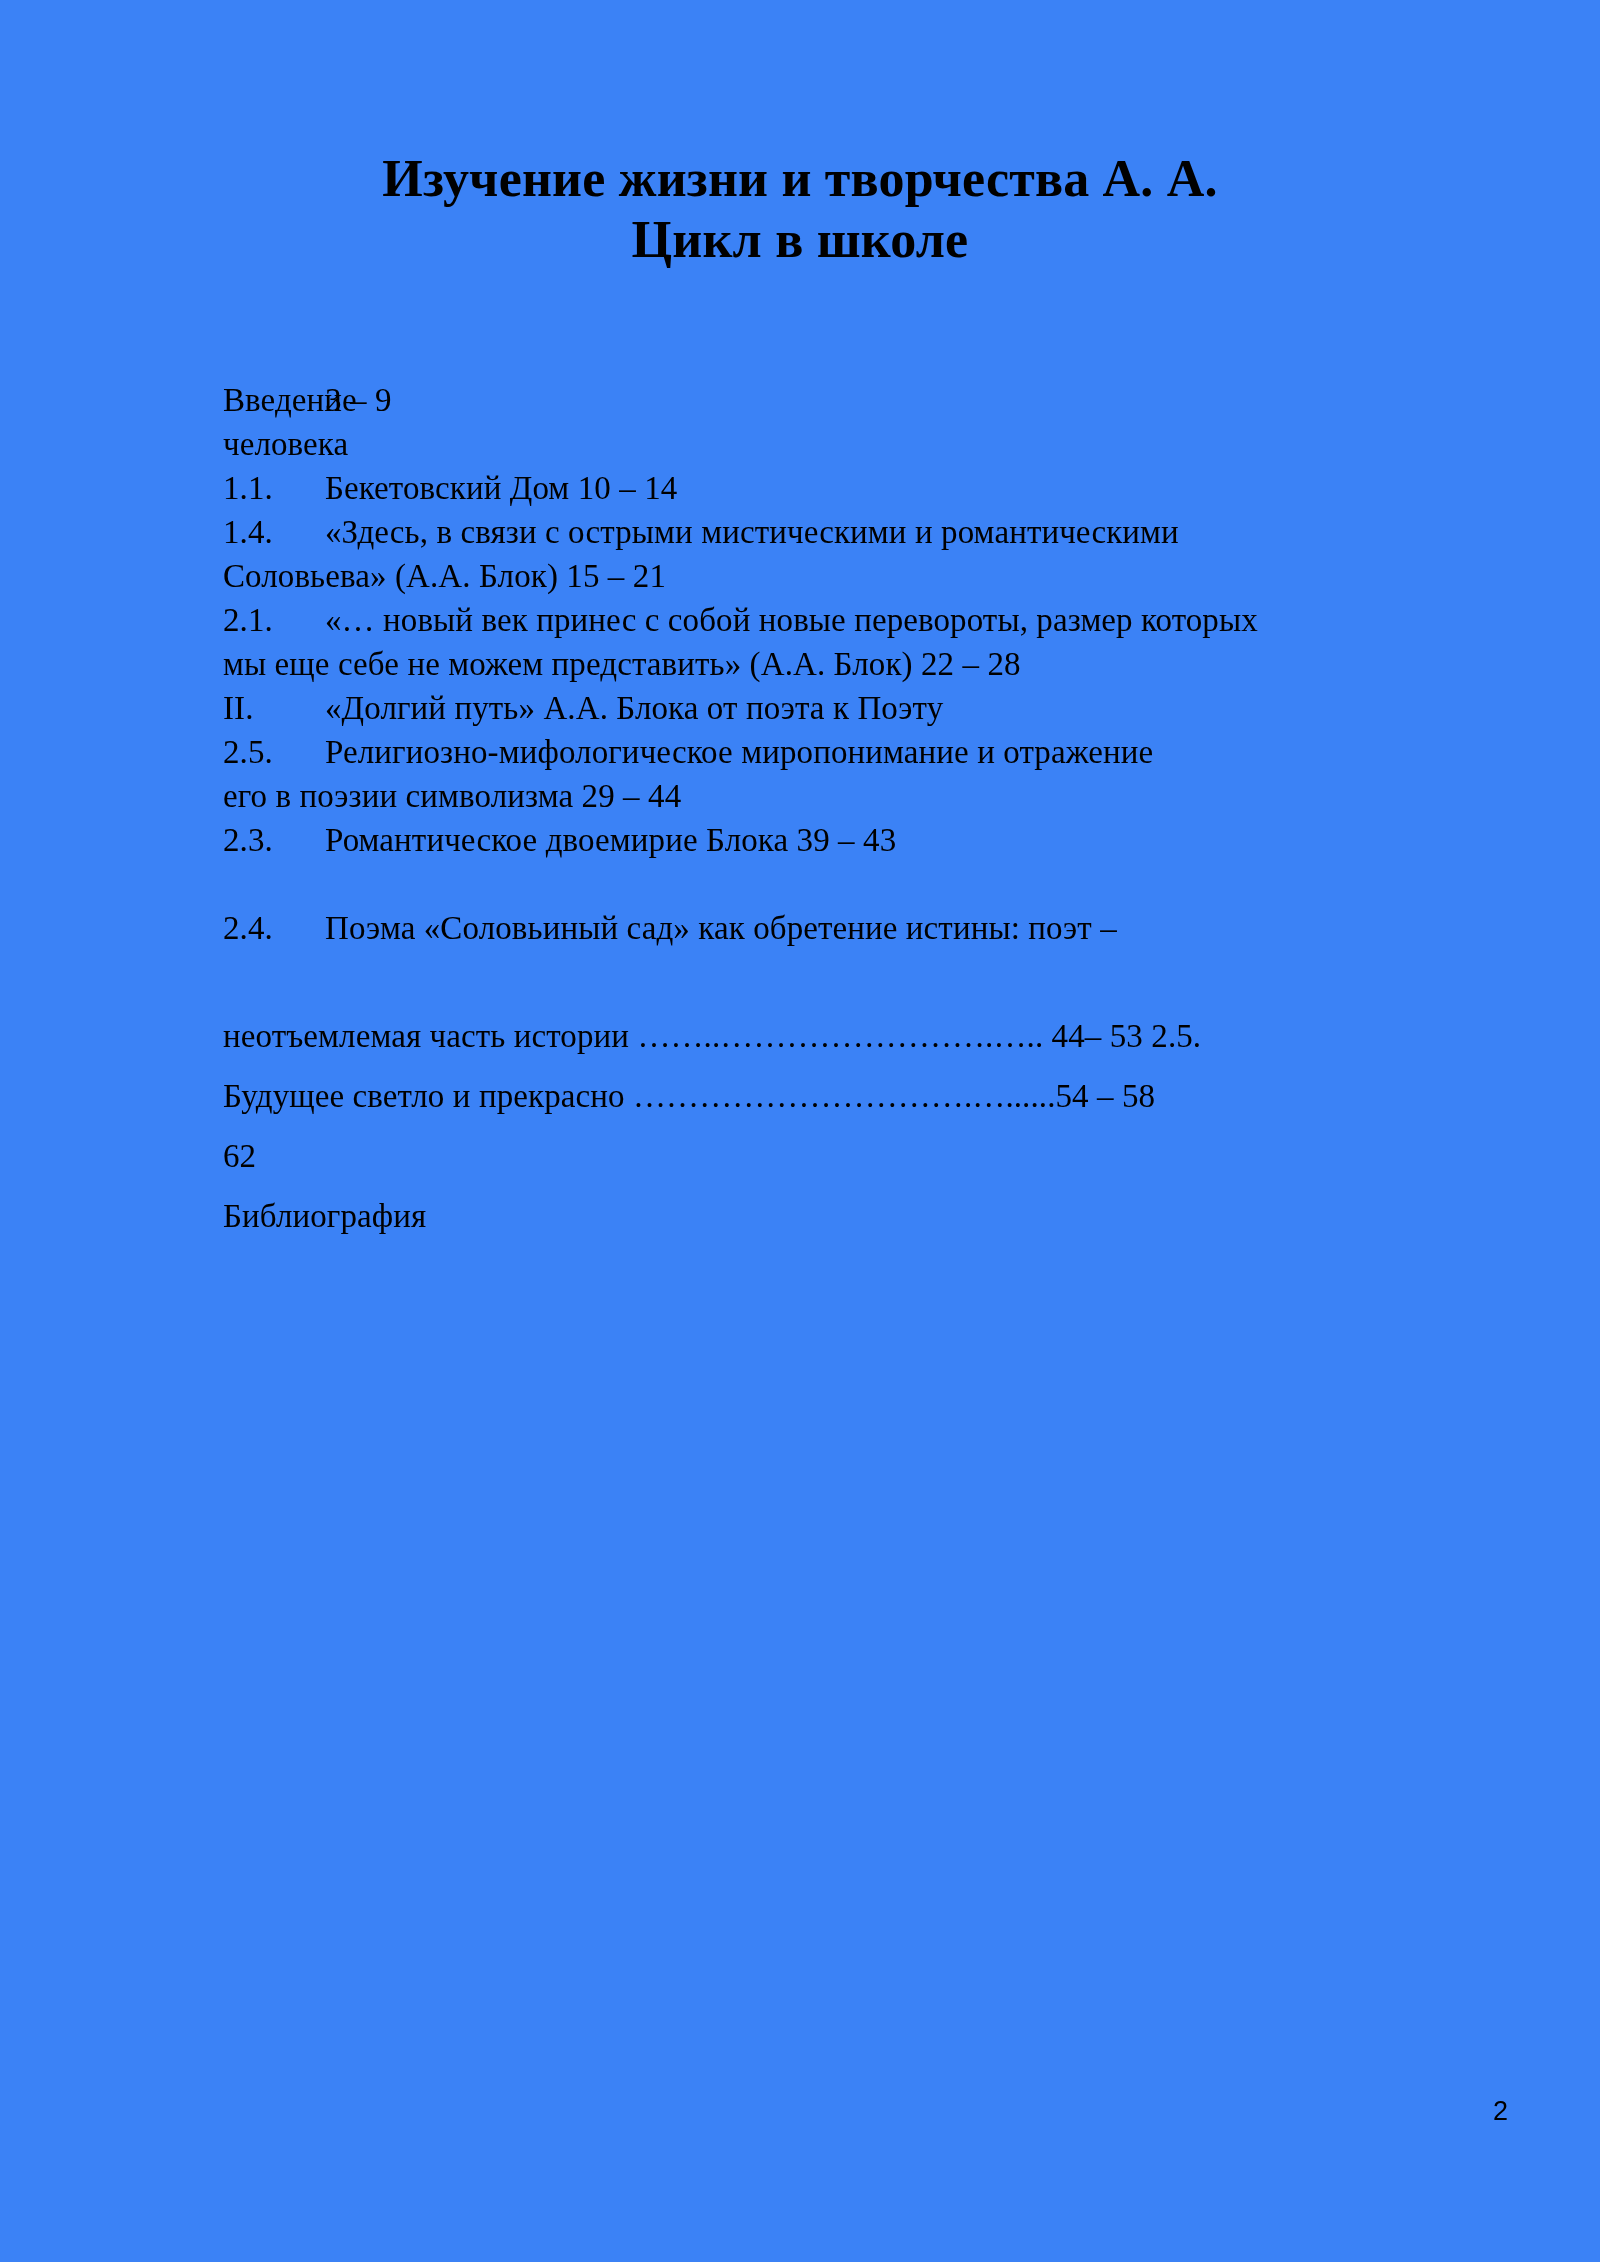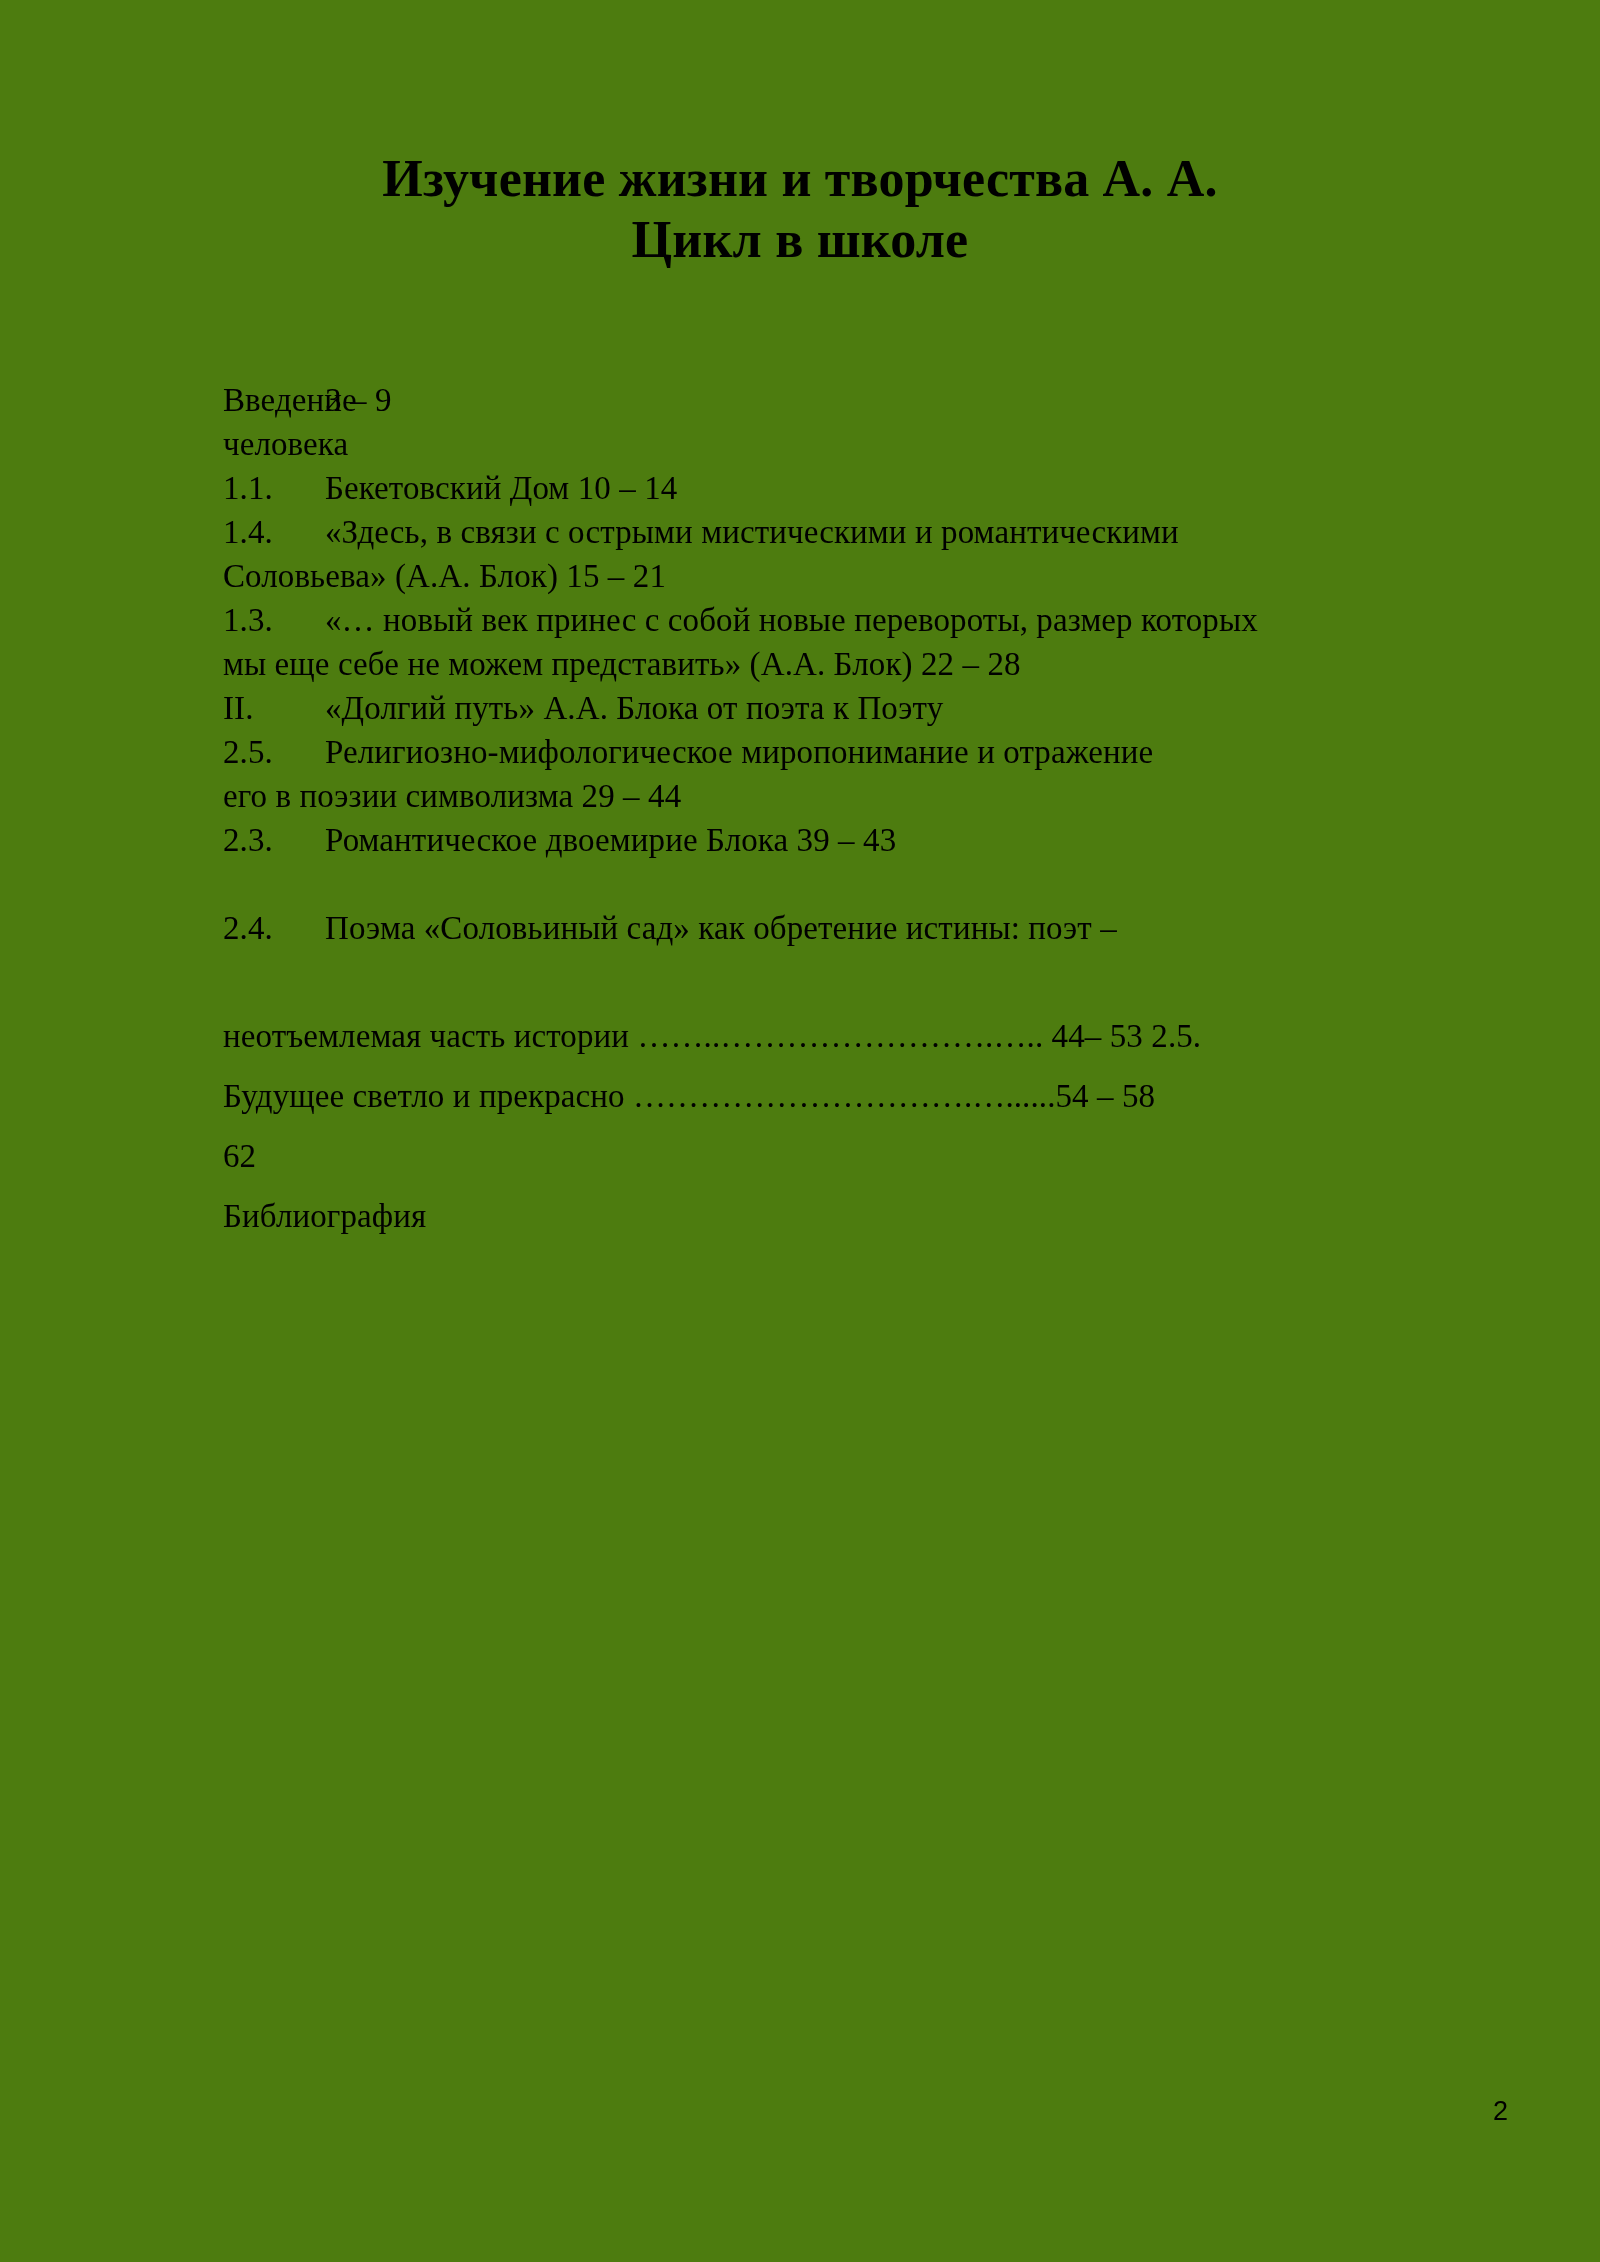--- a/index.html
+++ b/index.html
@@ -4,21 +4,21 @@
 <style>
   html, body {
     margin: 0;
     padding: 0;
     background: #ffffff;
   }
   .page {
     position: relative;
     width: 1600px;
     height: 2262px;
-    background: #4d7c0f;
+    background: #3b82f6;
     overflow: hidden;
     font-family: "Liberation Serif", "DejaVu Serif", serif;
     color: #000000;
   }
 
   
   .doc-title {
     position: absolute;
     left: 223px;
     top: 148px;
@@ -101,21 +101,21 @@
       <div class="toc-entry">
         <span class="num">1.1.</span><span class="body">Бекетовский Дом 10 – 14</span>
       </div>
       <div class="toc-entry">
         <span class="num">1.4.</span><span class="body">«Здесь, в связи с острыми мистическими и романтическими</span>
       </div>
       <div class="toc-cont">
         <span>Соловьева» (А.А. Блок) 15 – 21</span>
       </div>
       <div class="toc-entry">
-        <span class="num">1.3.</span><span class="body">«… новый век принес с собой новые перевороты, размер которых</span>
+        <span class="num">2.1.</span><span class="body">«… новый век принес с собой новые перевороты, размер которых</span>
       </div>
       <div class="toc-cont">
         <span>мы еще себе не можем представить» (А.А. Блок)        22 – 28</span>
       </div>
       <div class="toc-entry">
         <span class="num">II.</span><span class="body">«Долгий путь» А.А. Блока от поэта к Поэту</span>
       </div>
       <div class="toc-entry">
         <span class="num">2.5.</span><span class="body">Религиозно-мифологическое миропонимание и отражение</span>
       </div>

